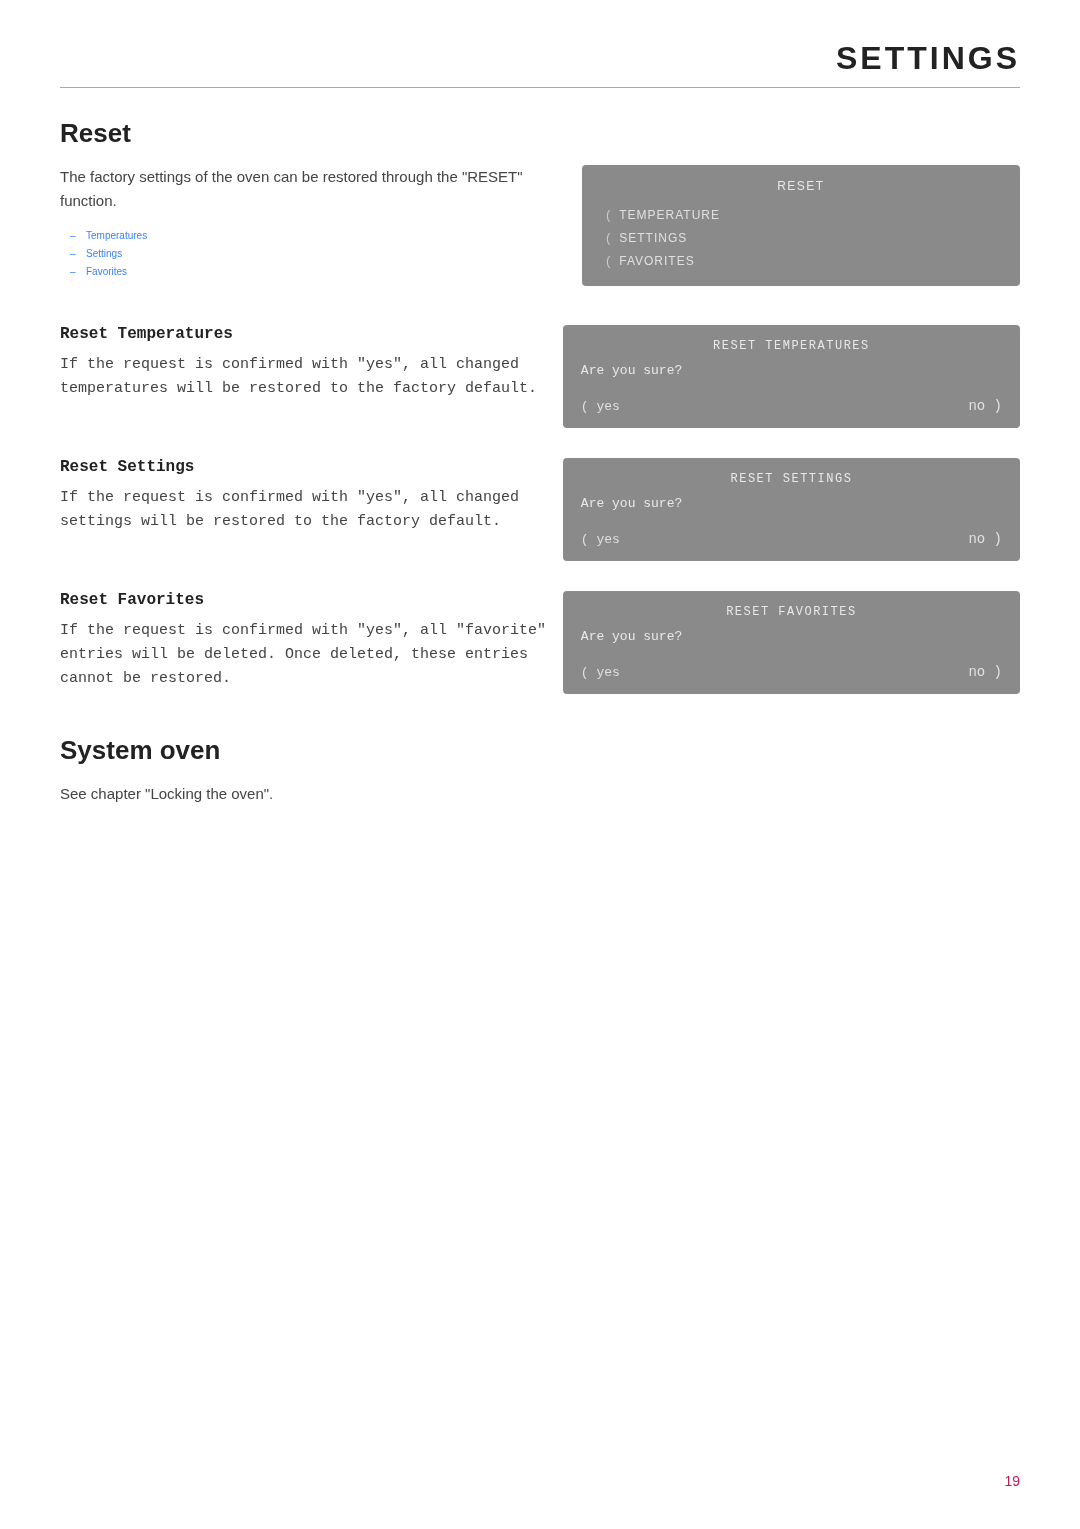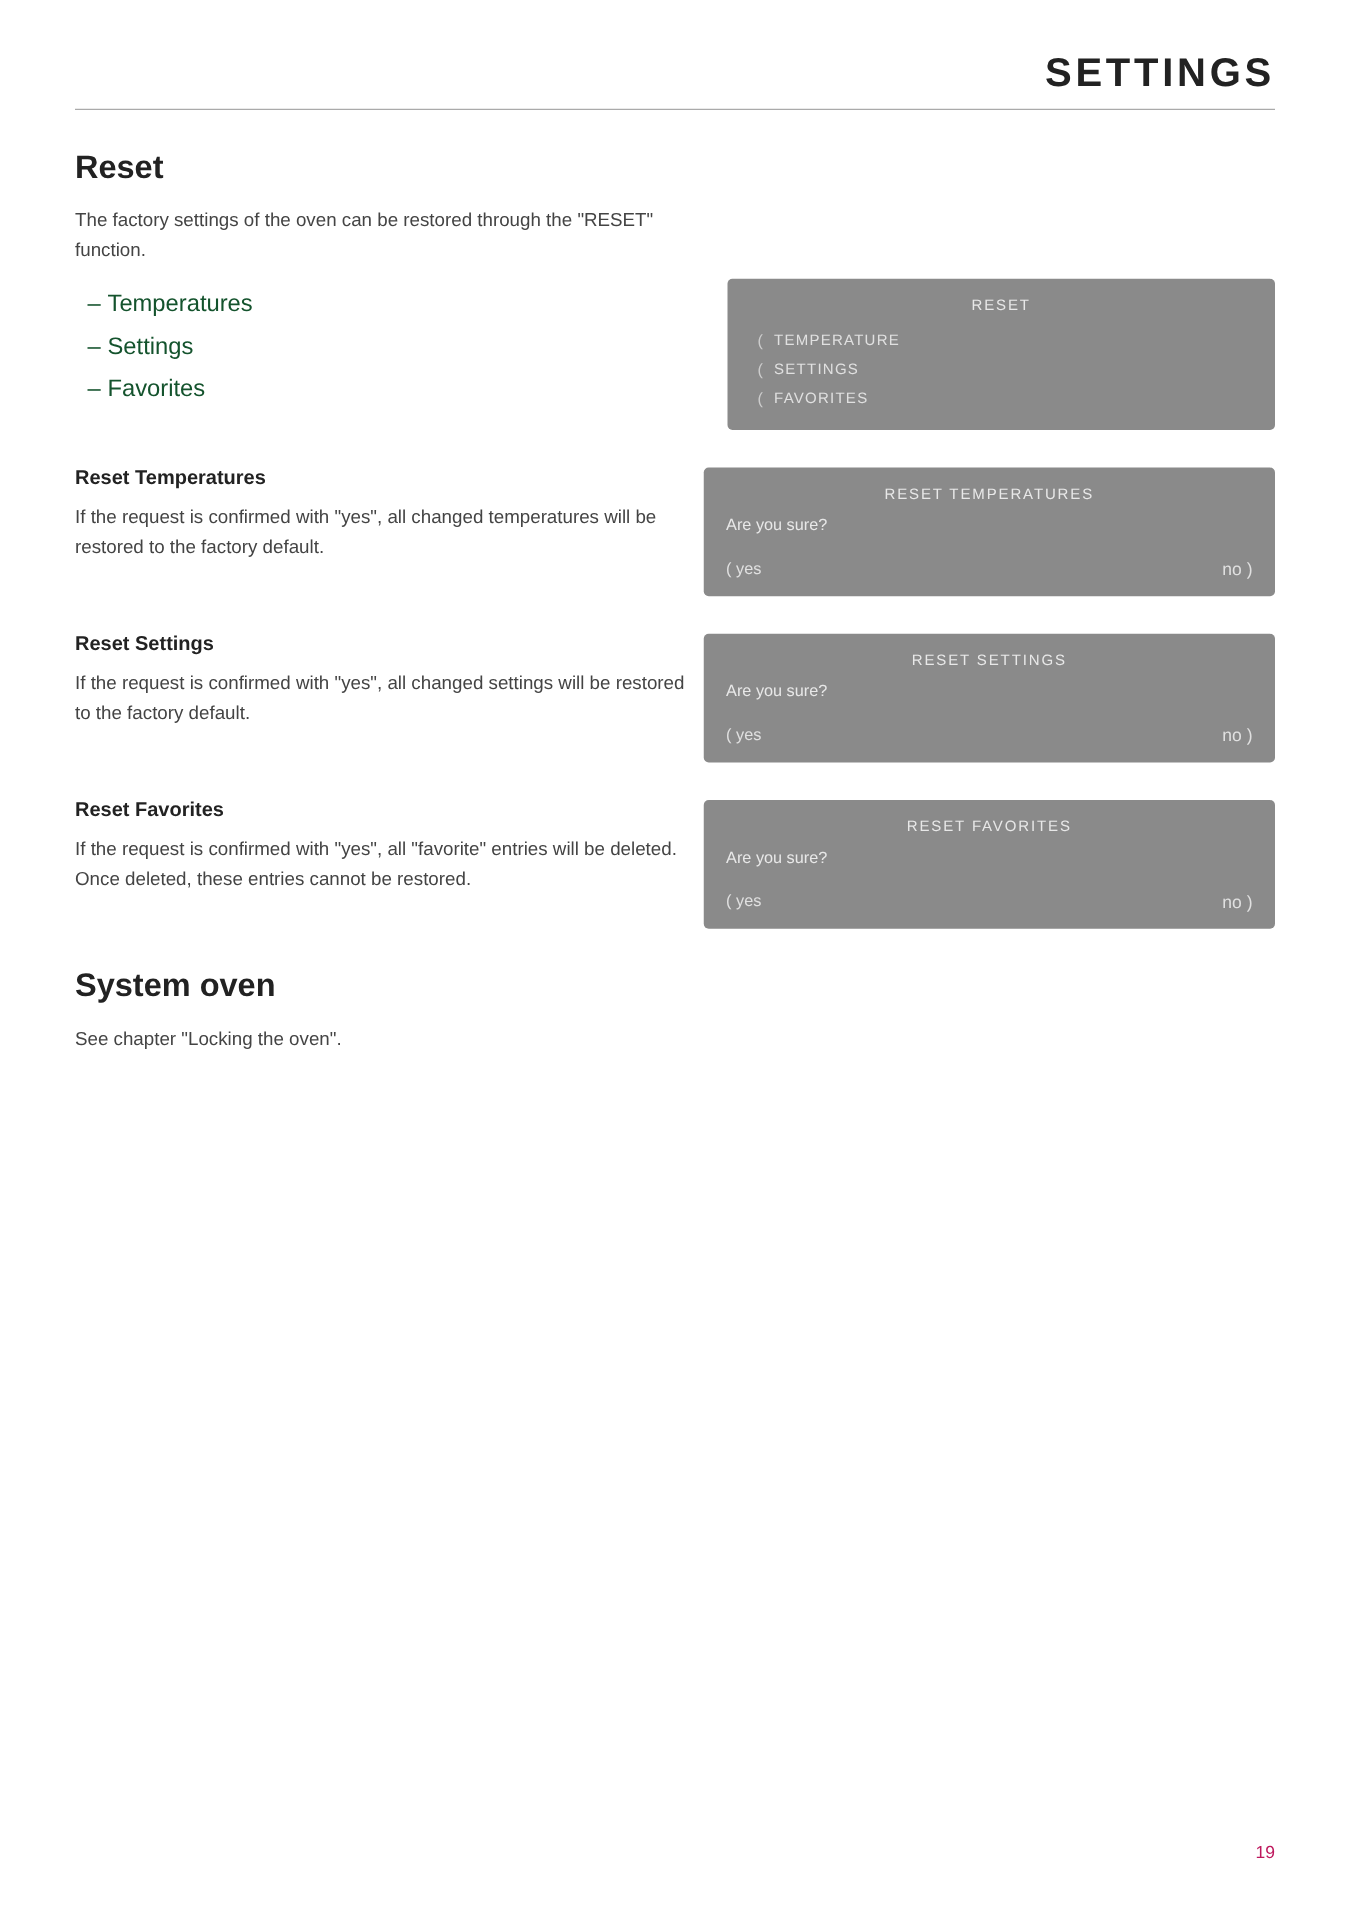--- a/index.html
+++ b/index.html
@@ -41,21 +41,20 @@
       font-size: 26px;
       font-weight: bold;
       color: #222222;
       margin-bottom: 16px;
     }
 
     .content-layout {
       display: flex;
       gap: 40px;
       margin-bottom: 30px;
-      align-items: flex-end;
     }
 
     .left-col {
       flex: 1.1;
     }
 
     .right-col {
       flex: 1;
     }
 
@@ -66,22 +65,22 @@
       margin-bottom: 14px;
     }
 
     .bullet-list {
       list-style: none;
       padding: 0;
       margin: 0 0 14px 10px;
     }
 
     .bullet-list li {
-      font-size: 19px;
-      color: #14532d;
+      font-size: 10px;
+      color: #3b82f6;
       line-height: 1.8;
       padding-left: 16px;
       position: relative;
     }
 
     .bullet-list li::before {
       content: "–";
       position: absolute;
       left: 0;
     }
@@ -155,20 +154,21 @@
     .subsection-title {
       font-size: 16px;
       font-weight: bold;
       color: #222222;
       margin-bottom: 10px;
     }
 
     .subsection-layout {
       display: flex;
       align-items: flex-start;
+      font-family: Liberation Mono, monospace;
     }
 
     .subsection-left {
       flex: 1.1;
     }
 
     .subsection-right {
       flex: 1;
     }
 

